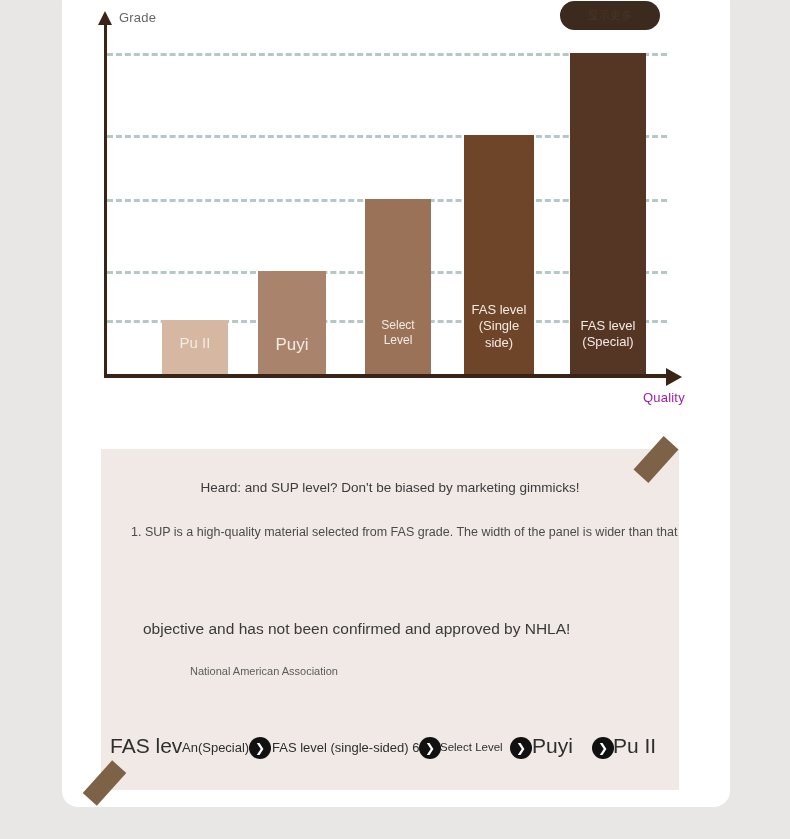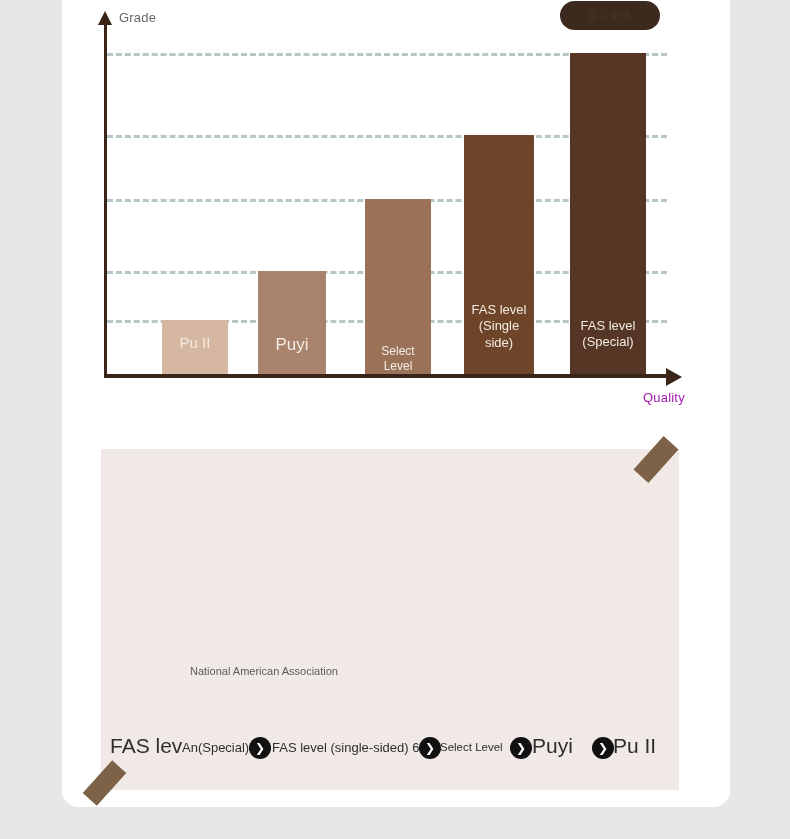--- a/index.html
+++ b/index.html
@@ -153,21 +153,21 @@
         <div class="bar" style="left: 162px; width: 66px; top: 320px; height: 54px; background: rgb(214, 183, 162);">
           <div class="bar-lbl" style="font-size: 15px; margin-top: 14px;">
             <div>Pu II</div>
           </div>
         </div>
         <div class="bar" style="left: 258px; width: 68px; top: 271px; height: 103px; background: rgb(169, 131, 108);">
           <div class="bar-lbl" style="font-size: 17px; margin-top: 63px;">
             <div>Puyi</div>
           </div>
         </div>
-        <div class="bar" style="left: 365px; width: 66px; top: 199px; height: 175px; background: rgb(154, 114, 87); justify-content: flex-end;">
+        <div class="bar" style="left: 365px; width: 66px; top: 199px; height: 175px; background: rgb(154, 114, 87);">
           <div class="bar-lbl" style="font-size: 12px; margin-top: 119px;">
             <div>Select</div>
             <div>Level</div>
           </div>
         </div>
         <div class="bar" style="left: 464px; width: 70px; top: 135px; height: 239px; background: rgb(110, 69, 40);">
           <div class="bar-lbl" style="font-size: 13px; margin-top: 167px;">
             <div>FAS level</div>
             <div>(Single</div>
             <div>side)</div>
@@ -180,22 +180,25 @@
           </div>
         </div>
       </div>
 
     <div class="pill">
       <span>显示更多</span>
     </div>
   </div>
 
   <div class="panel">
-
-
+    <div class="panel-title">Heard: and SUP level? Don't be biased by marketing gimmicks!</div>
+
+    <div class="p-line" style="left:30px;top:76px;">1. SUP is a high-quality material selected from FAS grade. The width of the panel is wider than that</div>
+
+    <div class="p-big" style="left:42px;top:171px;">objective and has not been confirmed and approved by NHLA!</div>
 
     <div class="p-small" style="left:89px;top:216px;">National American Association</div>
 
   </div>
 
   <div class="chain">
     <span class="ch-lg" style="left:110px;top:9px;">FAS lev</span>
     <span class="ch-md" style="left:182px;top:15px;">An(Special)</span>
     <div class="badge" style="left:249px;top:12px;">❯</div>
     <span class="ch-md" style="left:272px;top:15px;">FAS level (single-sided) 6</span>

